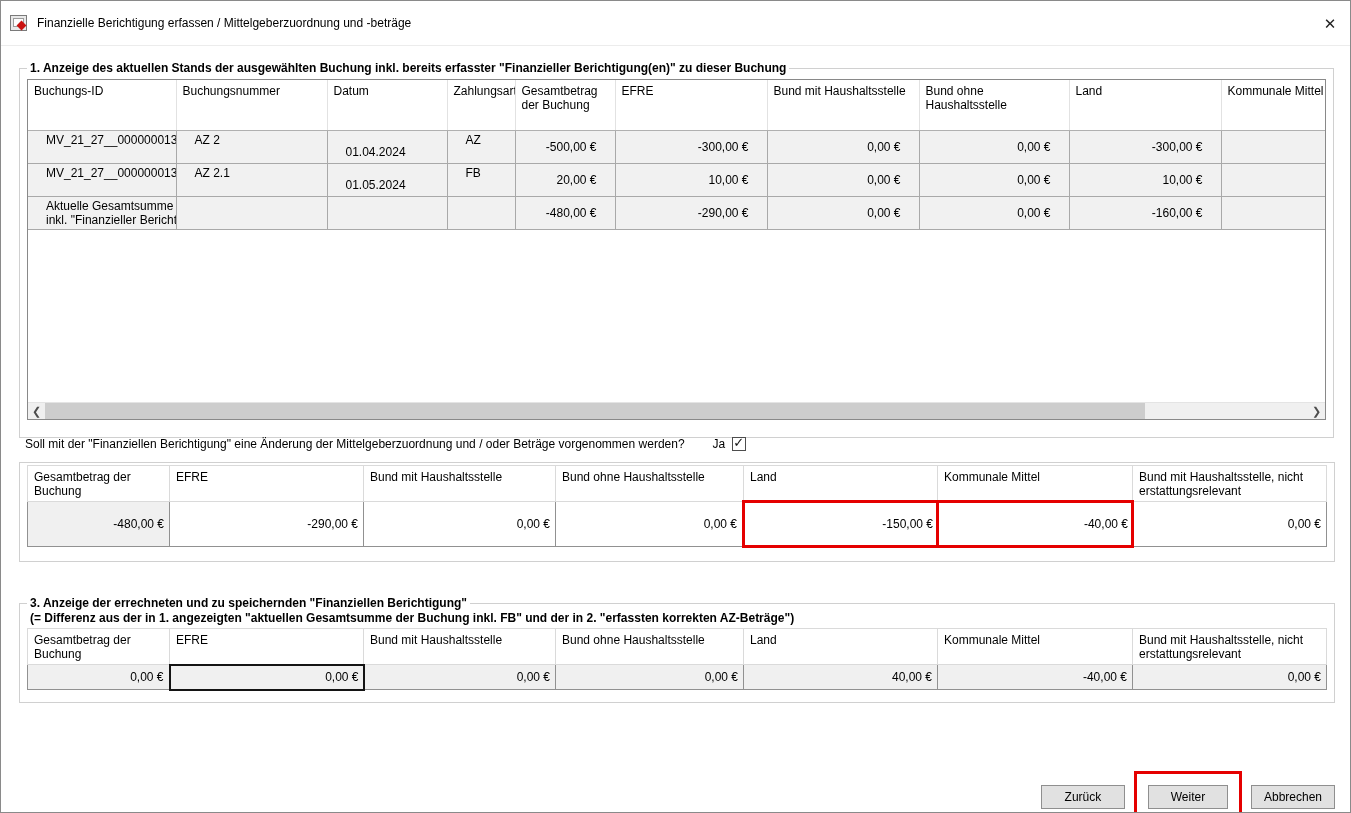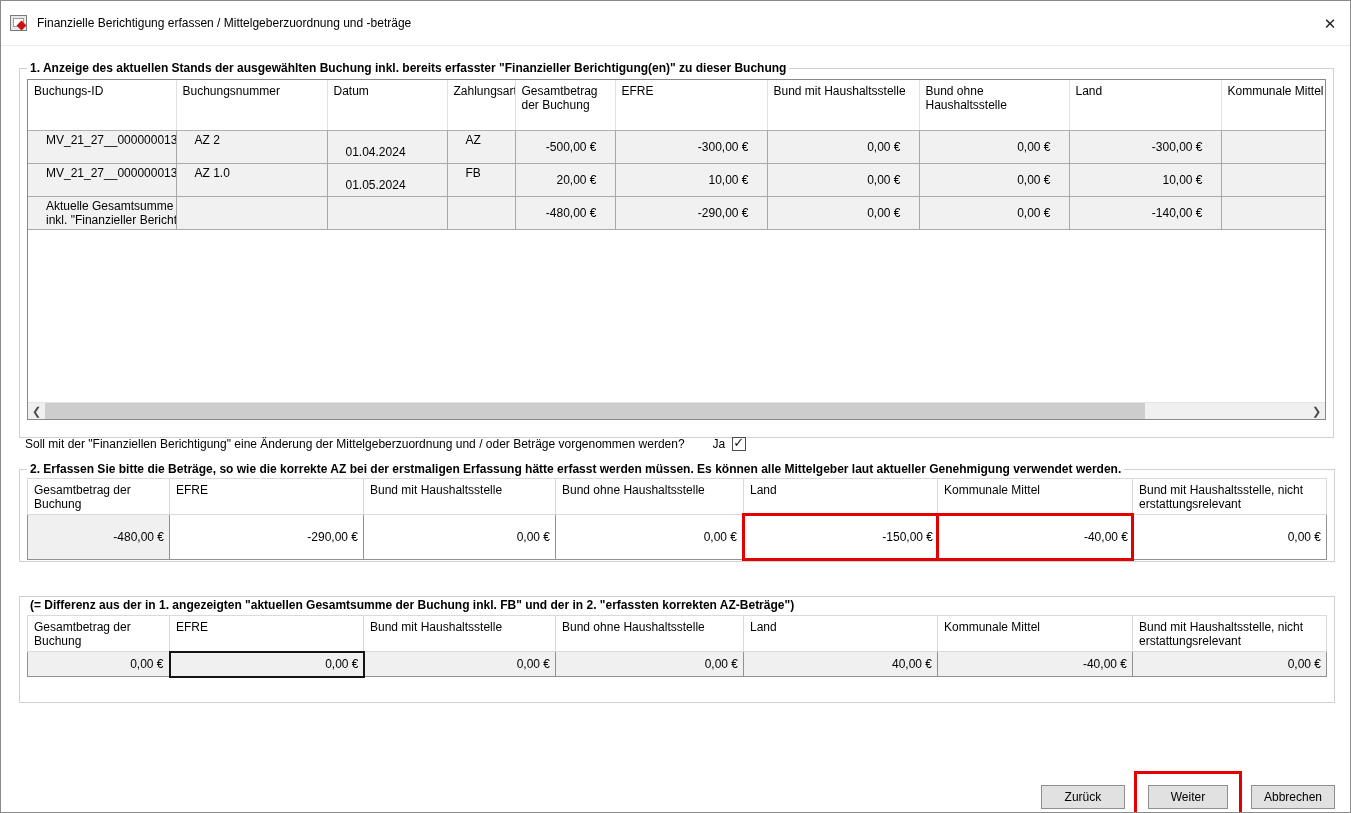--- a/index.html
+++ b/index.html
@@ -156,21 +156,21 @@
             <td class="va-top">AZ</td>
             <td class="num">-500,00 €</td>
             <td class="num">-300,00 €</td>
             <td class="num">0,00 €</td>
             <td class="num">0,00 €</td>
             <td class="num">-300,00 €</td>
             <td class="num"></td>
           </tr>
           <tr>
             <td class="va-top">MV_21_27__0000000135</td>
-            <td class="va-top">AZ 1.0</td>
+            <td class="va-top">AZ 2.1</td>
             <td class="va-bottom">01.05.2024</td>
             <td class="va-top">FB</td>
             <td class="num">20,00 €</td>
             <td class="num">10,00 €</td>
             <td class="num">0,00 €</td>
             <td class="num">0,00 €</td>
             <td class="num">10,00 €</td>
             <td class="num"></td>
           </tr>
           <tr>
@@ -178,21 +178,21 @@
               <div>Aktuelle Gesamtsumme der Buc</div>
               <div>inkl. "Finanzieller Berichtigung(e</div>
             </td>
             <td></td>
             <td></td>
             <td></td>
             <td class="num">-480,00 €</td>
             <td class="num">-290,00 €</td>
             <td class="num">0,00 €</td>
             <td class="num">0,00 €</td>
-            <td class="num">-140,00 €</td>
+            <td class="num">-160,00 €</td>
             <td class="num"></td>
           </tr>
         </tbody>
       </table>
       <div class="hscroll">
         <div class="hs-btn">❮</div>
         <div class="hs-track">
           <div class="hs-thumb"></div>
         </div>
         <div class="hs-btn">❯</div>
@@ -202,21 +202,20 @@
 
   <div class="question">
     <span>Soll mit der "Finanziellen Berichtigung" eine Änderung der Mittelgeberzuordnung und / oder Beträge vorgenommen werden?</span>
     <span class="q-ja">Ja</span>
     <span class="checkbox">
       <span class="check">✓</span>
     </span>
   </div>
 
   <fieldset class="fs2">
-    <legend>2. Erfassen Sie bitte die Beträge, so wie die korrekte AZ bei der erstmaligen Erfassung hätte erfasst werden müssen. Es können alle Mittelgeber laut aktueller Genehmigung verwendet werden.</legend>
     <table class="t2">
       <colgroup>
         <col style="width:142px">
           <col style="width:194px">
           <col style="width:192px">
         <col style="width:188px">
           <col style="width:194px">
           <col style="width:195px">
         <col style="width:194px">
       </colgroup>
@@ -239,20 +238,21 @@
           <td>0,00 €</td>
           <td class="red-cell">-150,00 €</td>
           <td class="red-cell">-40,00 €</td>
           <td>0,00 €</td>
         </tr>
       </tbody>
     </table>
   </fieldset>
 
   <fieldset class="fs3">
+    <legend>3. Anzeige der errechneten und zu speichernden "Finanziellen Berichtigung"</legend>
     <div class="legend2">(= Differenz aus der in 1. angezeigten "aktuellen Gesamtsumme der Buchung inkl. FB" und der in 2. "erfassten korrekten AZ-Beträge")</div>
     <table class="t2">
       <colgroup>
         <col style="width:142px">
           <col style="width:194px">
           <col style="width:192px">
         <col style="width:188px">
           <col style="width:194px">
           <col style="width:195px">
         <col style="width:194px">

